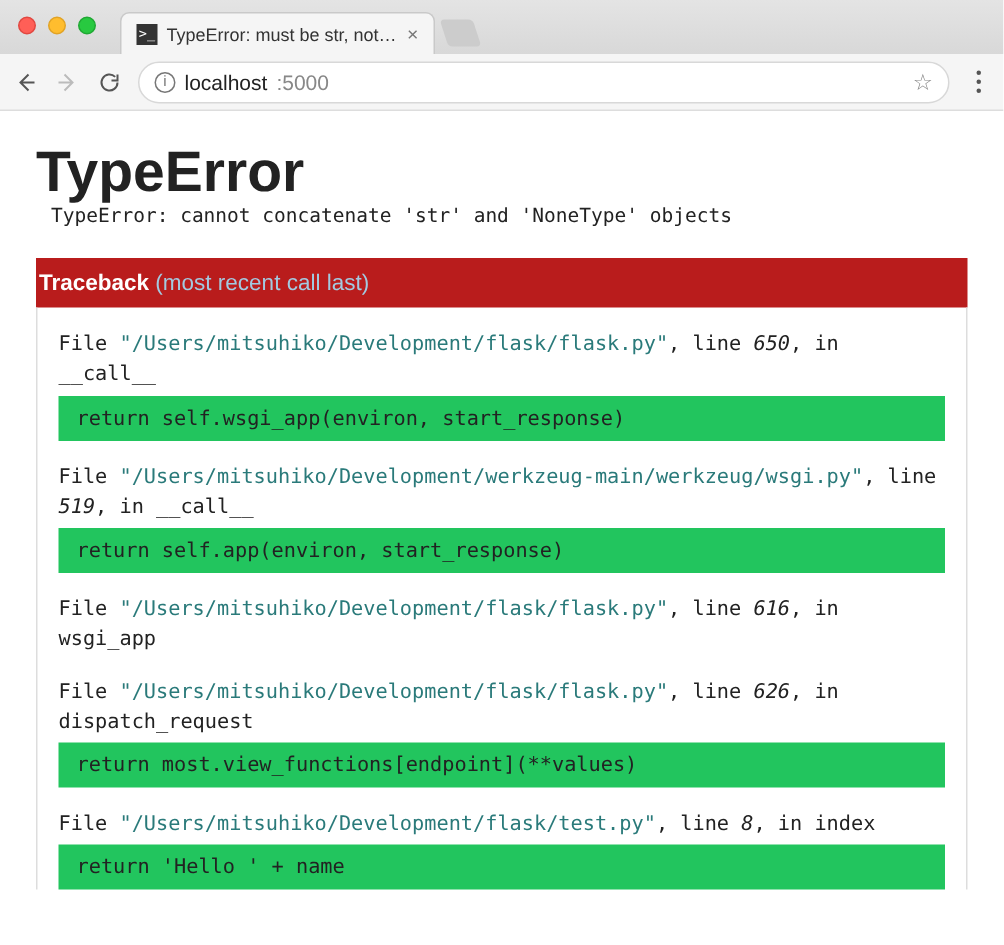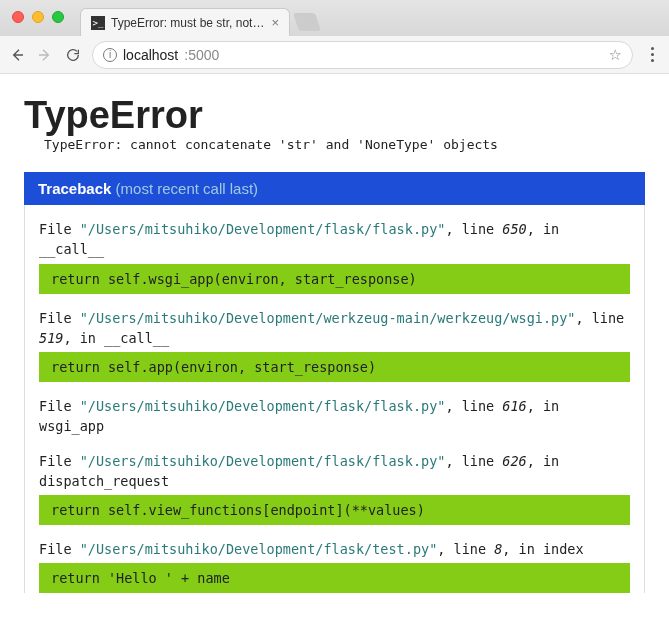--- a/index.html
+++ b/index.html
@@ -130,48 +130,48 @@
   h1 {
     font-size: 38px;
     font-weight: 600;
     color: #222;
     margin-bottom: 0;
   }
   .exc-msg {
     font-family: "Menlo", "Consolas", monospace;
     font-size: 13px;
     color: #222;
-    margin-left: 20px;
+    margin-left: 10px;
     margin-bottom: 20px;
   }
   .tb-header {
-    background: #1d4ed8;
+    background: #b91c1c;
     color: #fff;
-    padding: 8px 14px;
+    padding: 8px 2px;
     font-size: 15px;
   }
   .tb-header .recent { color: #a3c9e0; font-weight: normal; }
   .frames {
     border-left: 1px solid #ddd;
     border-right: 1px solid #ddd;
     padding: 14px 14px 0 14px;
   }
   .frame { margin-bottom: 14px; font-size: 13.5px; }
   .frame-line {
     font-family: "Menlo","Consolas",monospace;
     color: #222;
     line-height: 1.5;
     margin-bottom: 4px;
     word-break: break-word;
   }
   .frame-line .file { color: #2a7a7a; }
   .frame-line .lineno { font-style: italic; }
   .frame-line .func { font-family: "Menlo","Consolas",monospace; }
   .code {
-    background: #84cc16;
+    background: #22c55e;
     padding: 7px 12px;
     font-family: "Menlo","Consolas",monospace;
     font-size: 13.5px;
     color: #222;
     white-space: pre;
   }
 </style>
 </head>
 <body>
 
@@ -237,21 +237,21 @@
     </div>
     <div class="frame">
       <div class="frame-line">File <span class="file">"/Users/mitsuhiko/Development/werkzeug-main/werkzeug/wsgi.py"</span>, line <span class="lineno">519</span>, in <span class="func">__call__</span></div>
       <div class="code">return self.app(environ, start_response)</div>
     </div>
     <div class="frame">
       <div class="frame-line">File <span class="file">"/Users/mitsuhiko/Development/flask/flask.py"</span>, line <span class="lineno">616</span>, in <span class="func">wsgi_app</span></div>
     </div>
     <div class="frame">
       <div class="frame-line">File <span class="file">"/Users/mitsuhiko/Development/flask/flask.py"</span>, line <span class="lineno">626</span>, in <span class="func">dispatch_request</span></div>
-      <div class="code">return self.view_functions[endpoint](**values)</div>
+      <div class="code">return most.view_functions[endpoint](**values)</div>
     </div>
     <div class="frame">
       <div class="frame-line">File <span class="file">"/Users/mitsuhiko/Development/flask/test.py"</span>, line <span class="lineno">8</span>, in <span class="func">index</span></div>
       <div class="code">return 'Hello ' + name</div>
     </div>
   </div>
 
 </div>
 
 </body></html>

